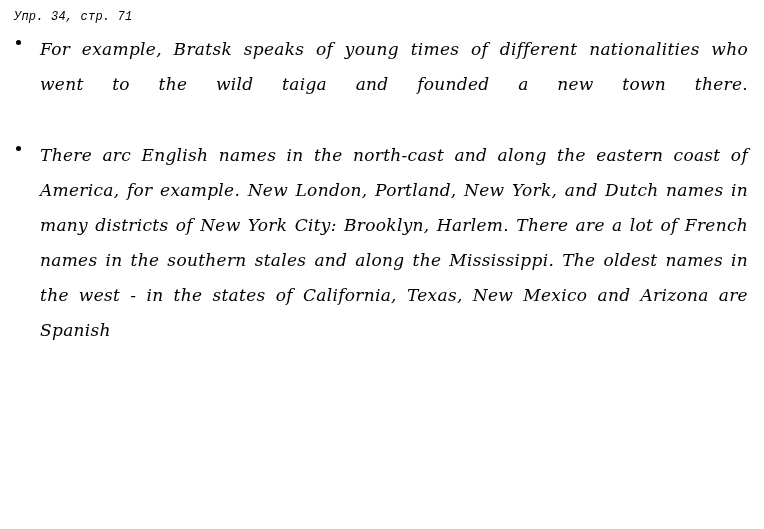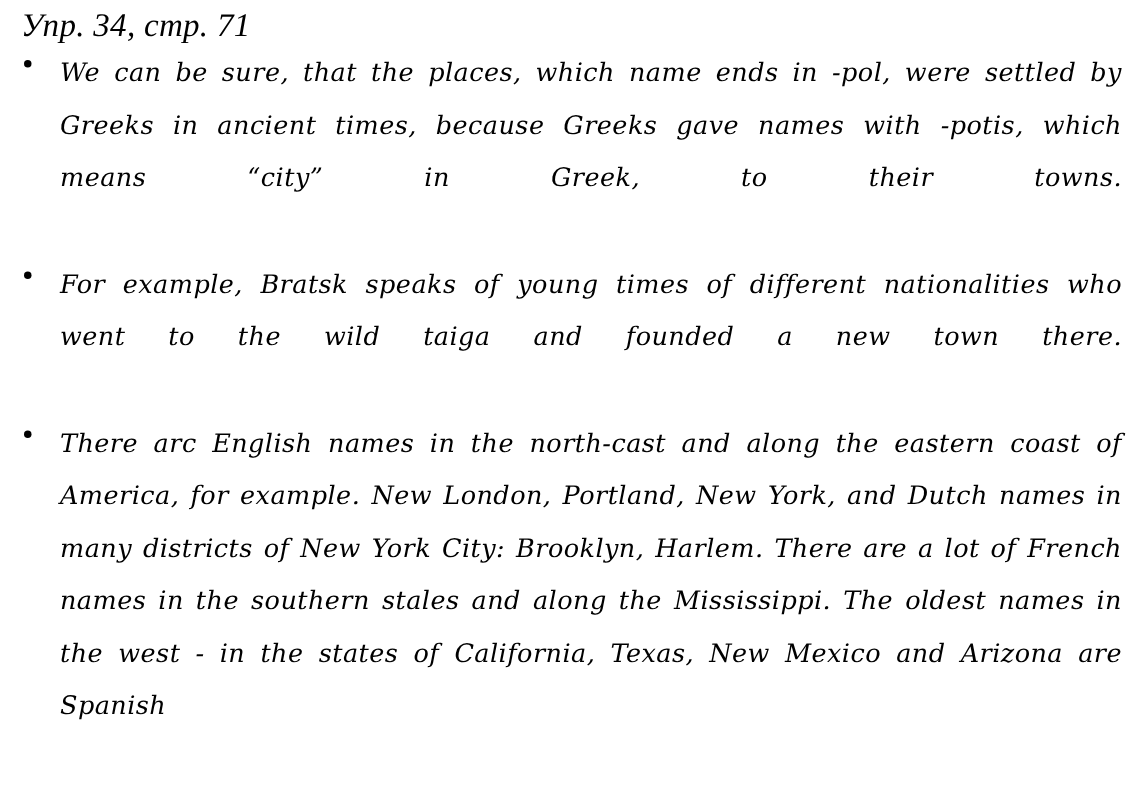--- a/index.html
+++ b/index.html
@@ -15,23 +15,23 @@
     color: #000000;
   }
   .page {
     position: relative;
     width: 764px;
     height: 529px;
     box-sizing: border-box;
     padding: 4px 14px 0 10px;
   }
   .exercise-heading {
-    font-family: Liberation Serif, serif;
+    font-family: Liberation Mono, monospace;
     font-style: italic;
-    font-size: 22px;
+    font-size: 12px;
     line-height: 26px;
     letter-spacing: 0.2px;
     margin: 0 0 2px 4px;
   }
   .item-list {
     list-style: none;
     margin: 0;
     padding: 0;
   }
   .item {
@@ -72,24 +72,20 @@
 </head>
 <body>
 
 <div class="page">
 
   <div class="exercise-heading">Упр. 34, стр. 71</div>
 
   <ul class="item-list">
     <li class="item">
       <span class="bullet"></span>
-      <span class="item-text">We can be sure, that the places, which name ends in -pol, were settled by Greeks in ancient times, because Greeks gave names with -potis, which means “city” in Greek, to their towns.</span>
-    </li>
-    <li class="item">
-      <span class="bullet"></span>
       <span class="item-text">For example, Bratsk speaks of young times of different nationalities who went to the wild taiga and founded a new town there.</span>
     </li>
     <li class="item item-last">
       <span class="bullet"></span>
       <span class="item-text">There arc English names in the north-cast and along the eastern coast of America, for example. New London, Portland, New York, and Dutch names in many districts of New York City: Brooklyn, Harlem. There are a lot of French names in the southern stales and along the Mississippi. The oldest names in the west - in the states of California, Texas, New Mexico and Arizona are Spanish</span>
     </li>
   </ul>
 
 </div>
 

